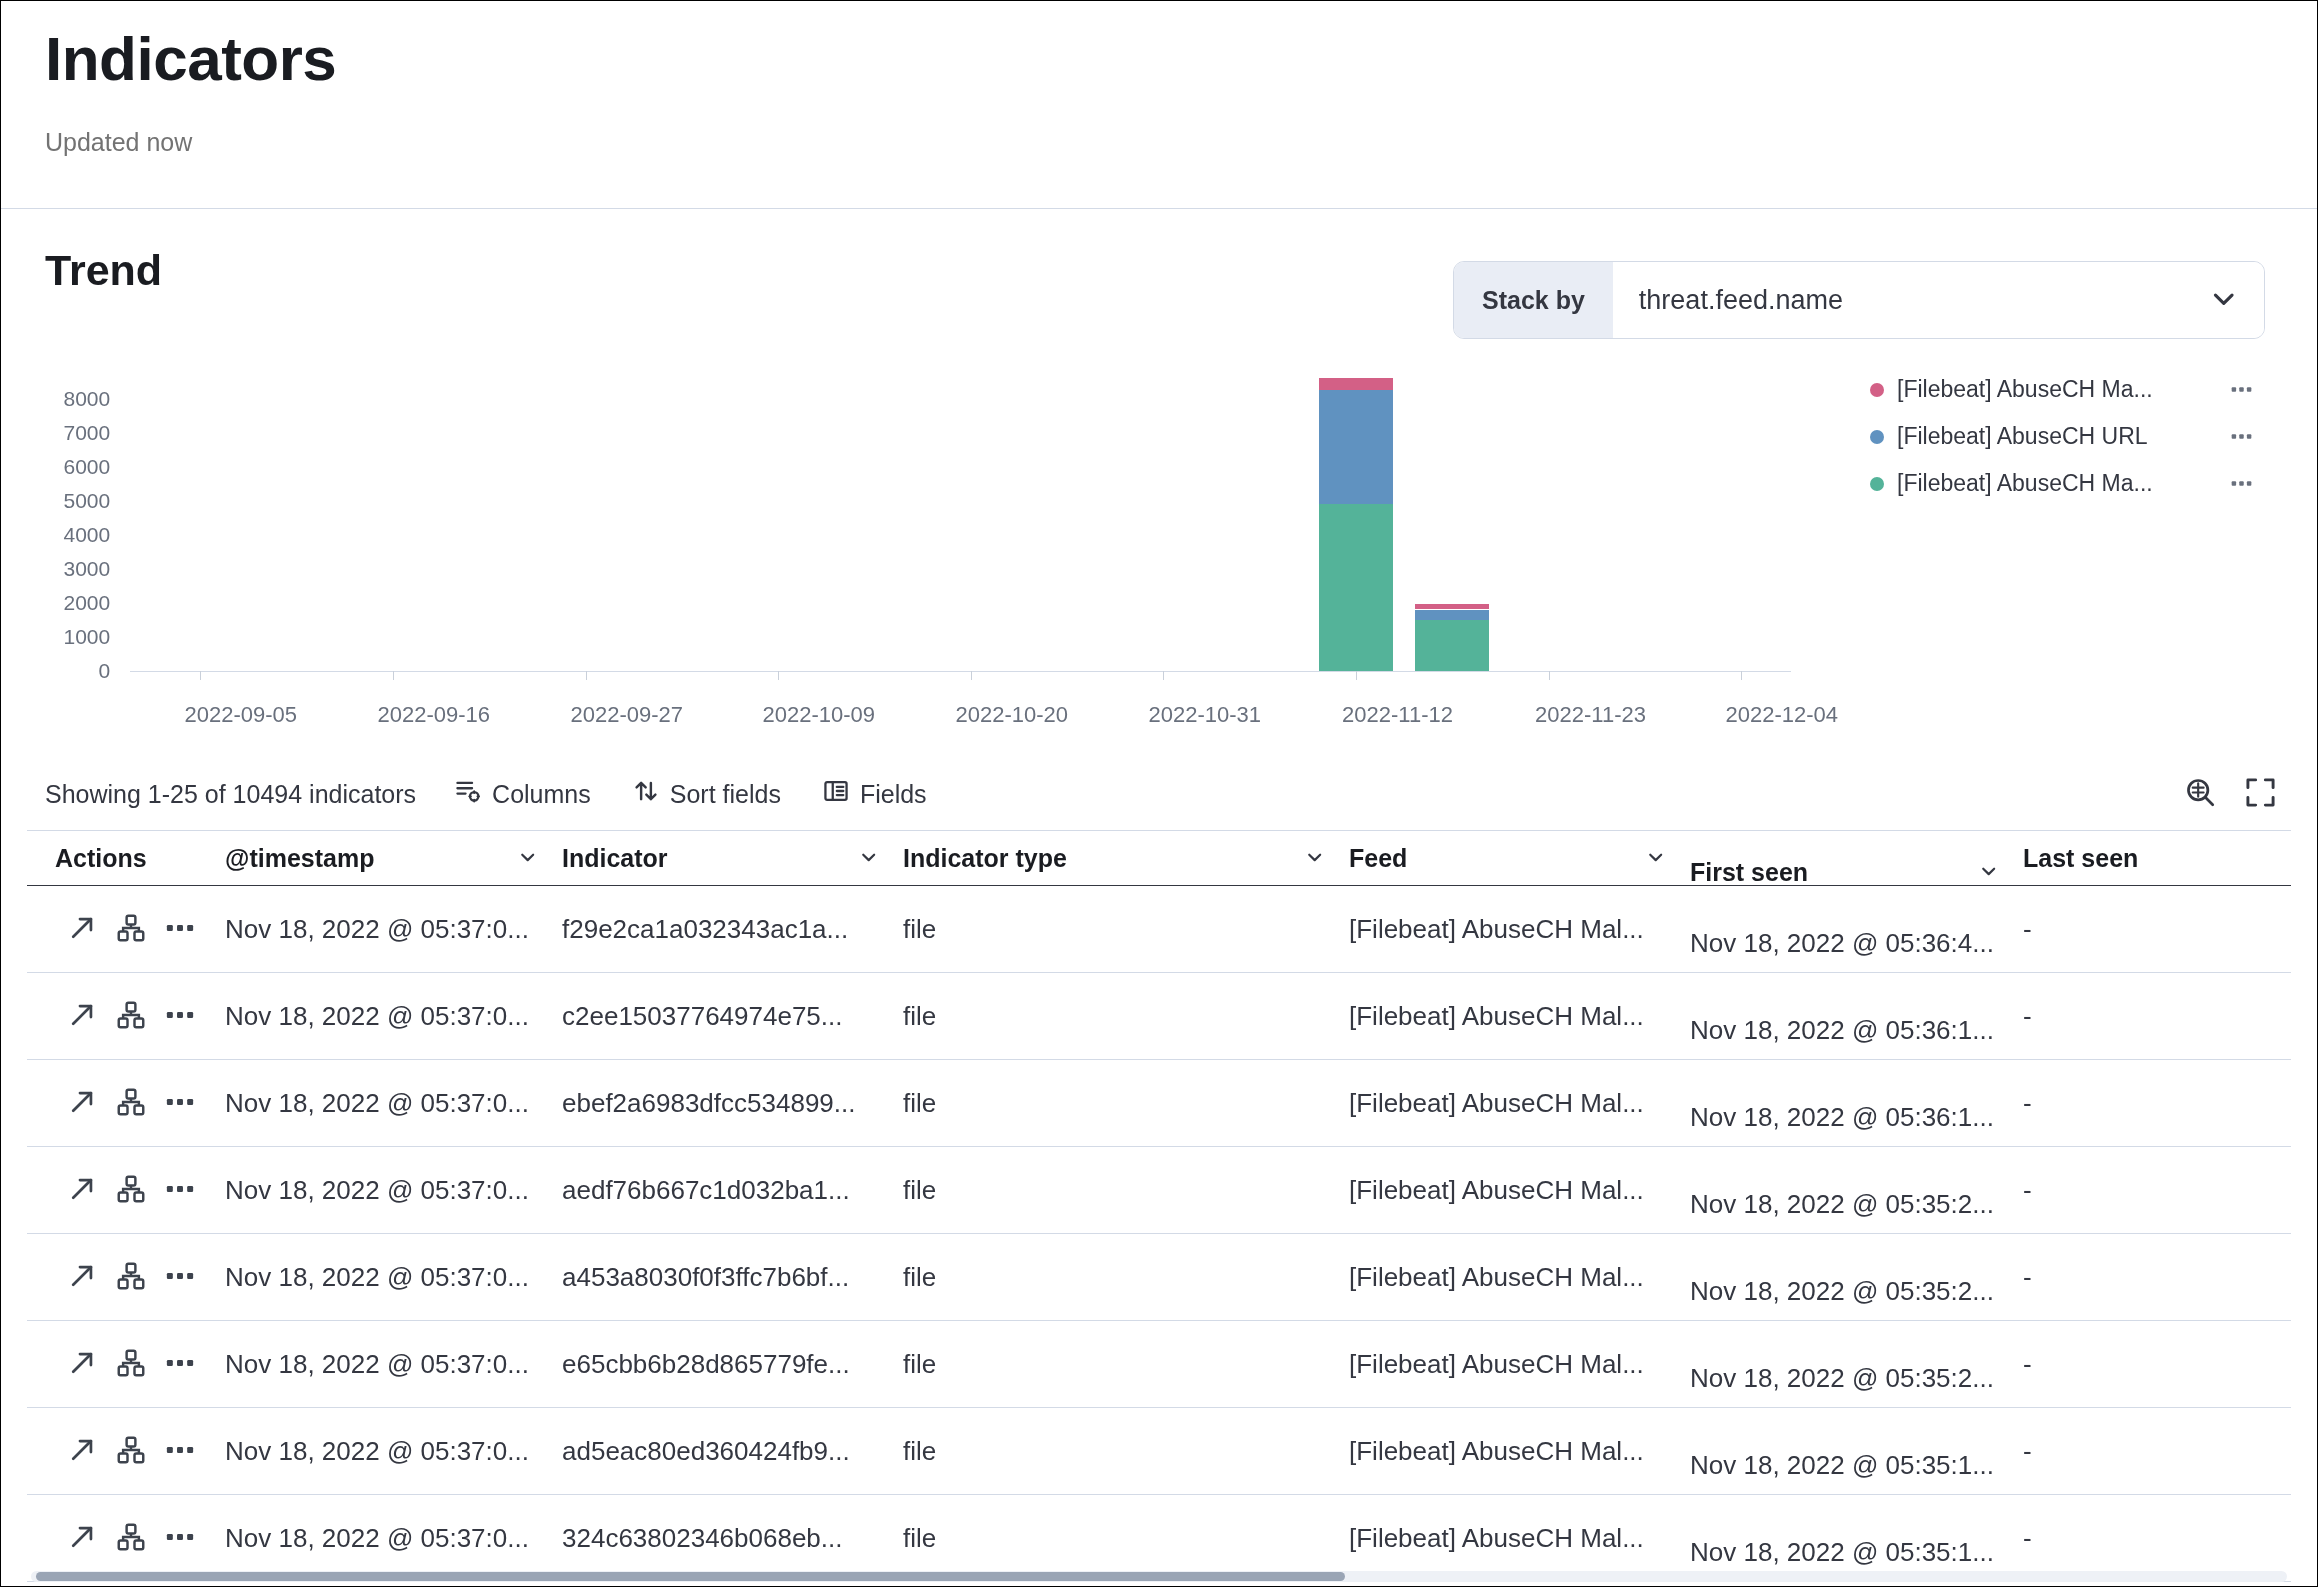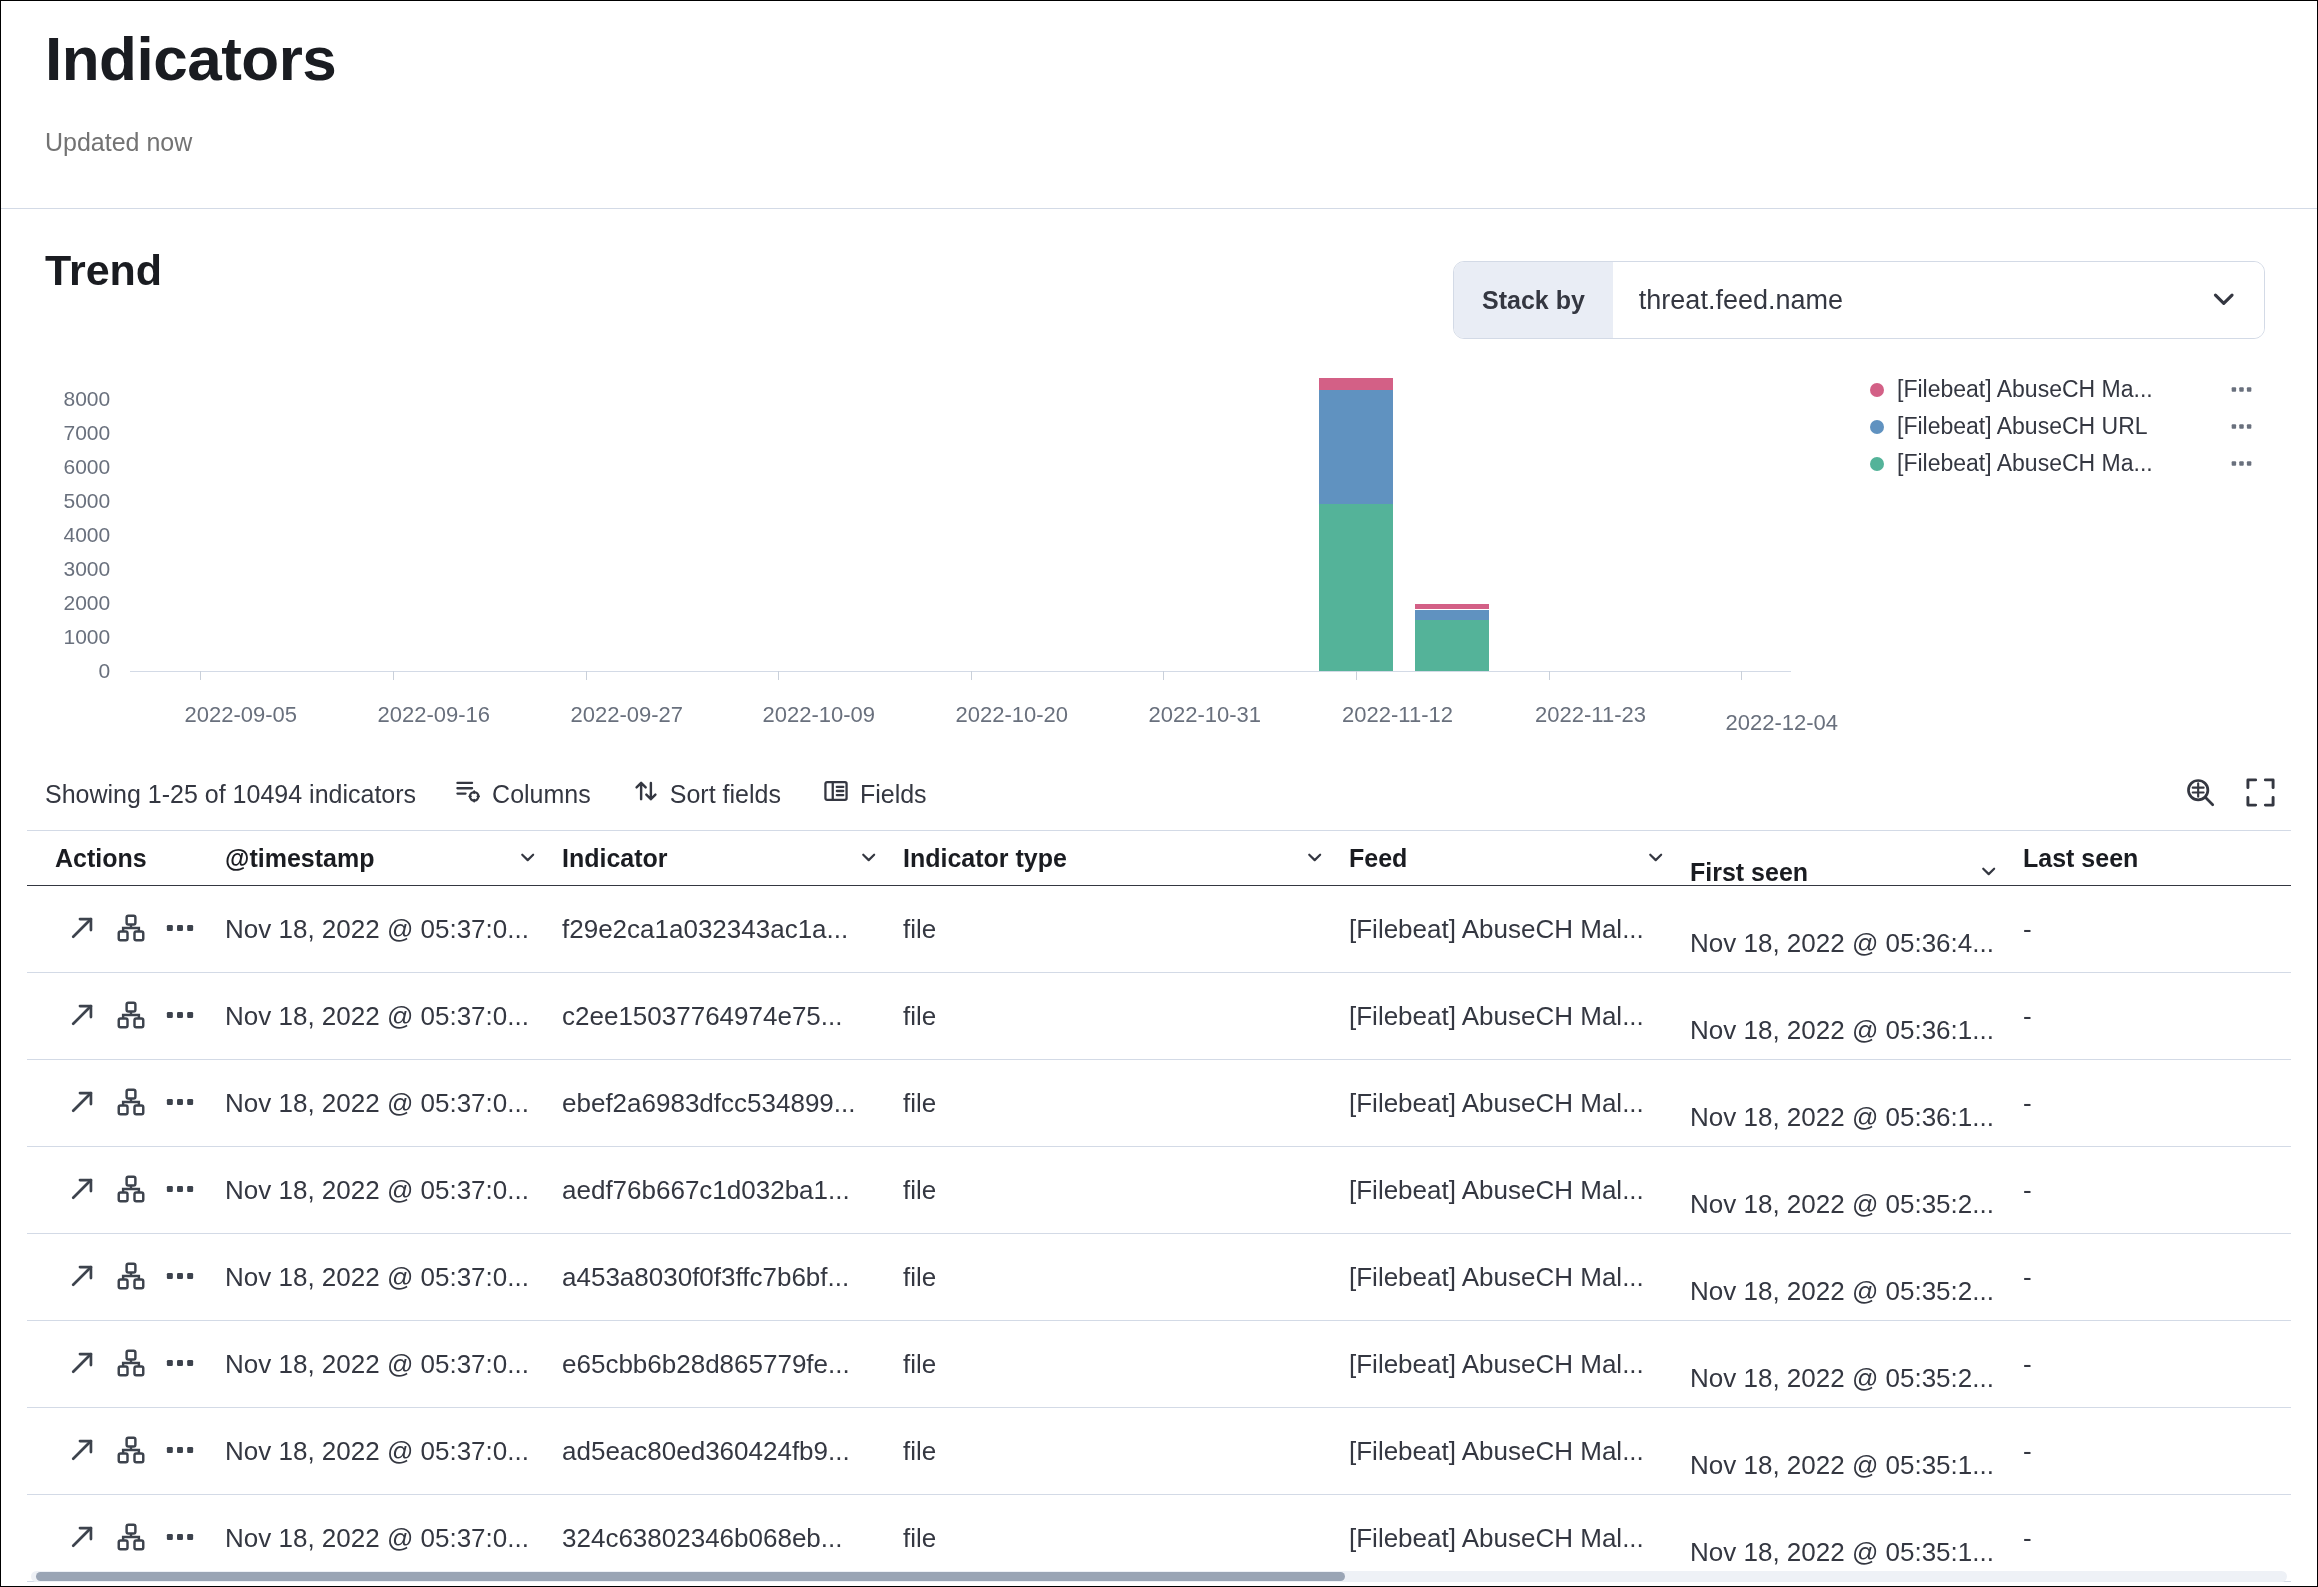--- a/index.html
+++ b/index.html
@@ -19,21 +19,21 @@
   .stackby-field { flex:1; display:flex; align-items:center; padding:0 26px; font-size:27px; color:#343741; background:#fff; }
   .stackby-field .chev { margin-left:auto; display:flex; color:#343741; }
   
   .chart { position:absolute; left:0; top:369px; width:2318px; height:378px; }
   .axis-line { position:absolute; left:129px; top:301px; width:1661px; height:0.9px; background:#d3dae6; }
   .ytick { position:absolute; left:9.2px; width:100px; text-align:right; font-size:21px; line-height:26px; color:#69707d; }
   .xtick { position:absolute; top:332px; width:194px; text-align:right; font-size:22px; color:#69707d; }
   .tickmark { position:absolute; top:301px; width:0.9px; height:9.2px; background:#c9d0da; }
   .bar-seg { position:absolute; }
   
-  .legend { position:absolute; top:371px; right:65px; width:382px; display:flex; flex-direction:column; gap:2px; }
+  .legend { position:absolute; top:371px; right:65px; width:382px; display:flex; flex-direction:column; gap:12px; }
   .legend-item { display:flex; align-items:center; height:35px; gap:13px; font-size:23px; color:#343741; cursor:pointer; }
   .legend-item .dot { width:14px; height:14px; border-radius:50%; flex:none; }
   .legend-item .llabel { flex:1; white-space:nowrap; overflow:hidden; text-overflow:ellipsis; }
   .legend-item .lact { color:#69707d; display:flex; flex:none; }
   
   .toolbar { position:absolute; left:44px; right:41px; top:770px; height:46px; display:flex; align-items:center; font-size:25px; color:#343741; }
   .summary { margin-right:39px; white-space:nowrap; }
   .tbtn { display:flex; align-items:center; gap:11px; background:none; border:none; padding:0; margin-right:42px; font:inherit; color:#343741; cursor:pointer; }
   .toolbar .spacer { flex:1; }
   .ibtn { background:none; border:none; padding:0; margin-left:29.5px; color:#343741; cursor:pointer; display:flex; }
@@ -100,21 +100,21 @@
       <div class="xtick" style="left: 680px;">2022-10-09</div>
       <div class="tickmark" style="left: 777px;"></div>
       <div class="xtick" style="left: 873px;">2022-10-20</div>
       <div class="tickmark" style="left: 970px;"></div>
       <div class="xtick" style="left: 1066px;">2022-10-31</div>
       <div class="tickmark" style="left: 1162px;"></div>
       <div class="xtick" style="left: 1258px;">2022-11-12</div>
       <div class="tickmark" style="left: 1355px;"></div>
       <div class="xtick" style="left: 1451px;">2022-11-23</div>
       <div class="tickmark" style="left: 1548px;"></div>
-      <div class="xtick" style="left: 1643px; margin-top: 8px;">2022-12-04</div>
+      <div class="xtick" style="left: 1643px;">2022-12-04</div>
       <div class="tickmark" style="left: 1740px;"></div>
       <div class="bar-seg" style="left: 1318px; width: 74px; height: 167px; top: 134px; background: rgb(84, 179, 153);"></div>
       <div class="bar-seg" style="left: 1318px; width: 74px; height: 114px; top: 20px; background: rgb(96, 146, 192);"></div>
       <div class="bar-seg" style="left: 1318px; width: 74px; height: 12px; top: 8px; background: rgb(211, 96, 134);"></div>
       <div class="bar-seg" style="left: 1414px; width: 74px; height: 51px; top: 250px; background: rgb(84, 179, 153);"></div>
       <div class="bar-seg" style="left: 1414px; width: 74px; height: 10.2px; top: 240px; background: rgb(96, 146, 192);"></div>
       <div class="bar-seg" style="left: 1414px; width: 74px; height: 5.1px; top: 234px; background: rgb(211, 96, 134);"></div>
     </div>
 
   <div class="legend">

